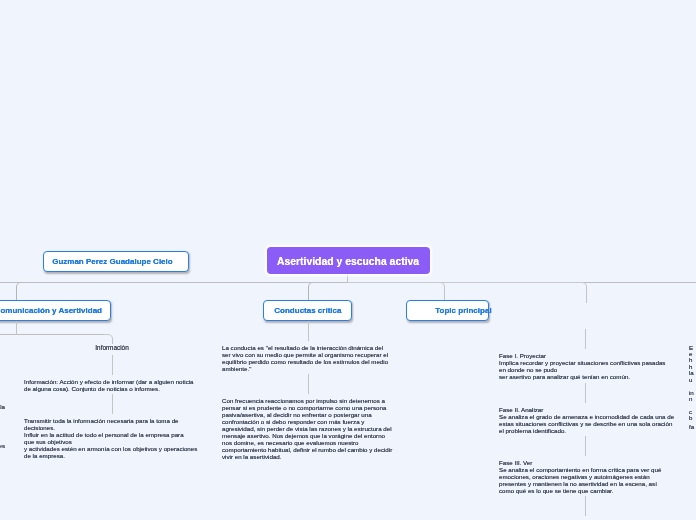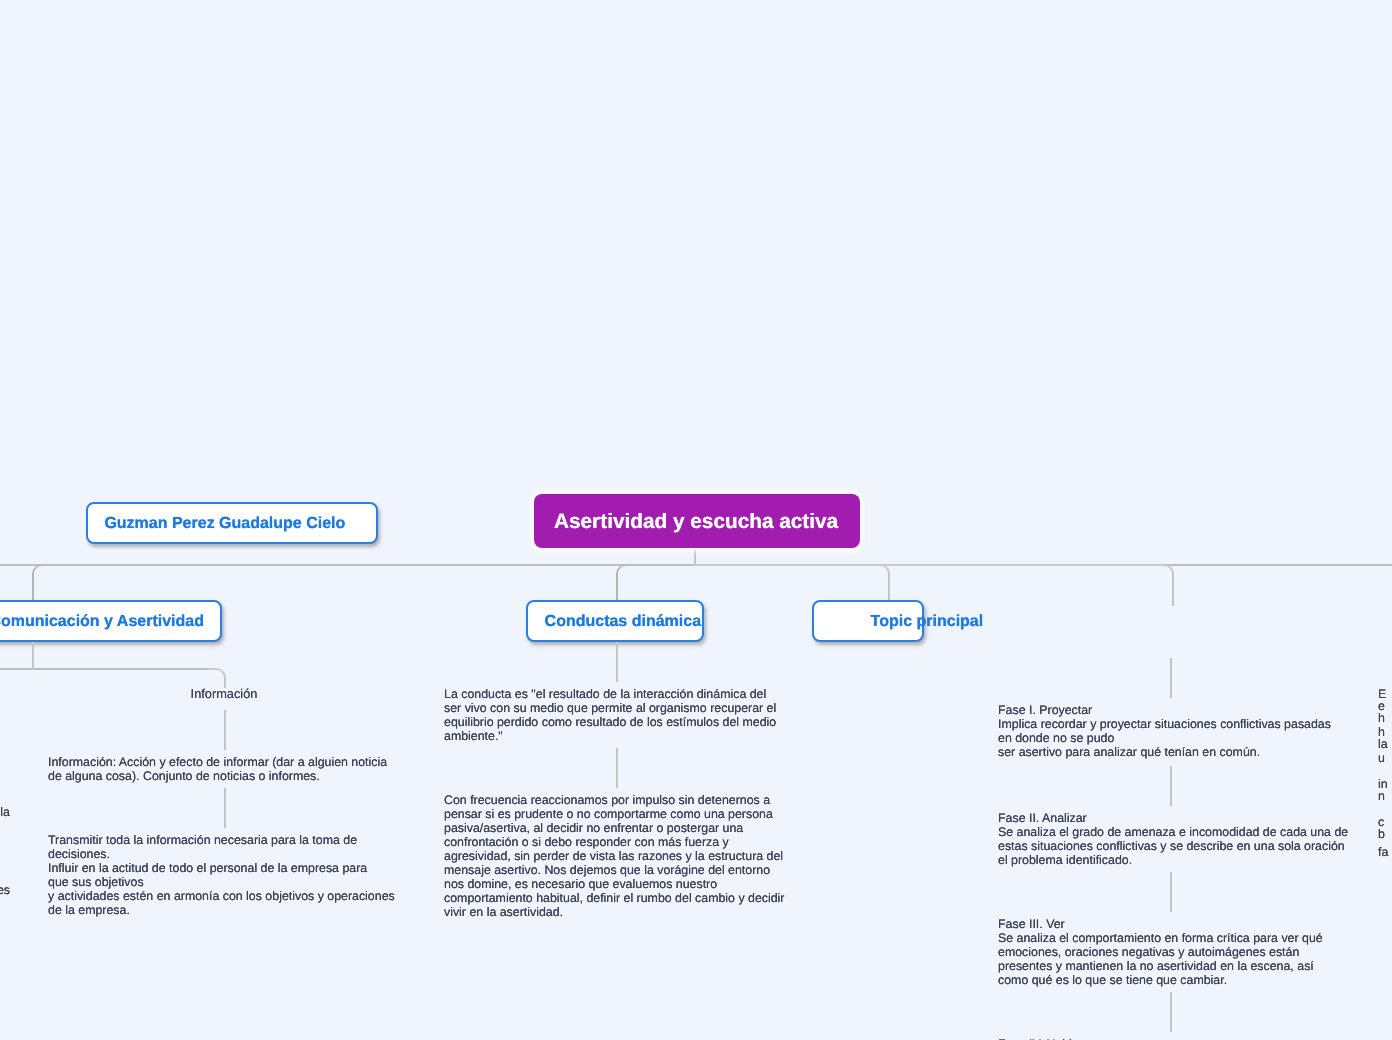--- a/index.html
+++ b/index.html
@@ -9,21 +9,21 @@
           background:#f0f4fd;transform:translateZ(0);}
 
   .node{position:absolute;box-sizing:border-box;transform:translateZ(0);}
 
   .nbox{border:1.5px solid #2a7fe0;background:#ffffff;border-radius:4px;
         color:#1f7ae0;font-weight:bold;font-size:8px;line-height:9.2px;
         box-shadow:1px 1.5px 1.8px rgba(90,85,80,.42);
         padding:5px 8px 4px;white-space:nowrap;
         text-shadow:0 0 0.35px #1f7ae0;}
   .nbox.wrap{white-space:pre-line;}
-  .nbox.root{background:#a21caf;border:none;color:#ffffff;font-size:10.4px;
+  .nbox.root{background:#8b5cf6;border:none;color:#ffffff;font-size:10.4px;
         line-height:13px;border-radius:4px;padding:8px 10px 5px;
         box-shadow:0 0 2.5px 1.5px rgba(255,255,255,.95);
         text-shadow:0 0 0.35px #ffffff;}
 
   .note{color:#3d4354;font-size:6.2px;line-height:7px;white-space:pre;
         text-shadow:0 0 0.3px #3d4354;}
   .cnode{color:#3d4354;font-size:6.4px;line-height:7px;text-align:center;
         text-shadow:0 0 0.3px #3d4354;}
 
   .vline{position:absolute;width:1px;background:#c4c4c4;}
@@ -49,23 +49,23 @@
   <div class="node nbox root" style="left:267px;top:247px;width:163px;height:27px;">
     <span>Asertividad y escucha activa</span></div>
 
   <div class="node nbox" style="left:43.2px;top:251px;width:146px;height:21px;text-align:left;">
     <span>Guzman Perez Guadalupe Cielo</span></div>
 
   <div class="node nbox" style="left:-78px;top:300px;width:189px;height:21px;text-align:right;">
     <span>Comunicación y Asertividad</span></div>
 
   <div class="node nbox" style="left:263.3px;top:300px;width:89.2px;height:21px;text-align:center;">
-    <span>Conductas dinámica</span></div>
+    <span>Conductas crítica</span></div>
 
-  <div class="node nbox" style="left:406.3px;top:300px;width:56px;height:21px;text-align:left;padding-left:28px;">
+  <div class="node nbox" style="left:406.3px;top:300px;width:83px;height:21px;text-align:left;padding-left:28px;">
     <span>Topic principal</span></div>
 
 
   <div class="hline" style="left:0px;top:334px;width:105px;"></div>
   <div class="vline" style="left:16px;top:321px;height:14px;"></div>
   <div class="elbowR" style="left:104px;top:334px;width:8px;height:9px;"></div>
 
   <div class="node cnode" style="left:26px;top:344px;width:172px;"><span>Información</span></div>
 
   <div class="vline" style="left:112px;top:355px;height:20px;"></div>

